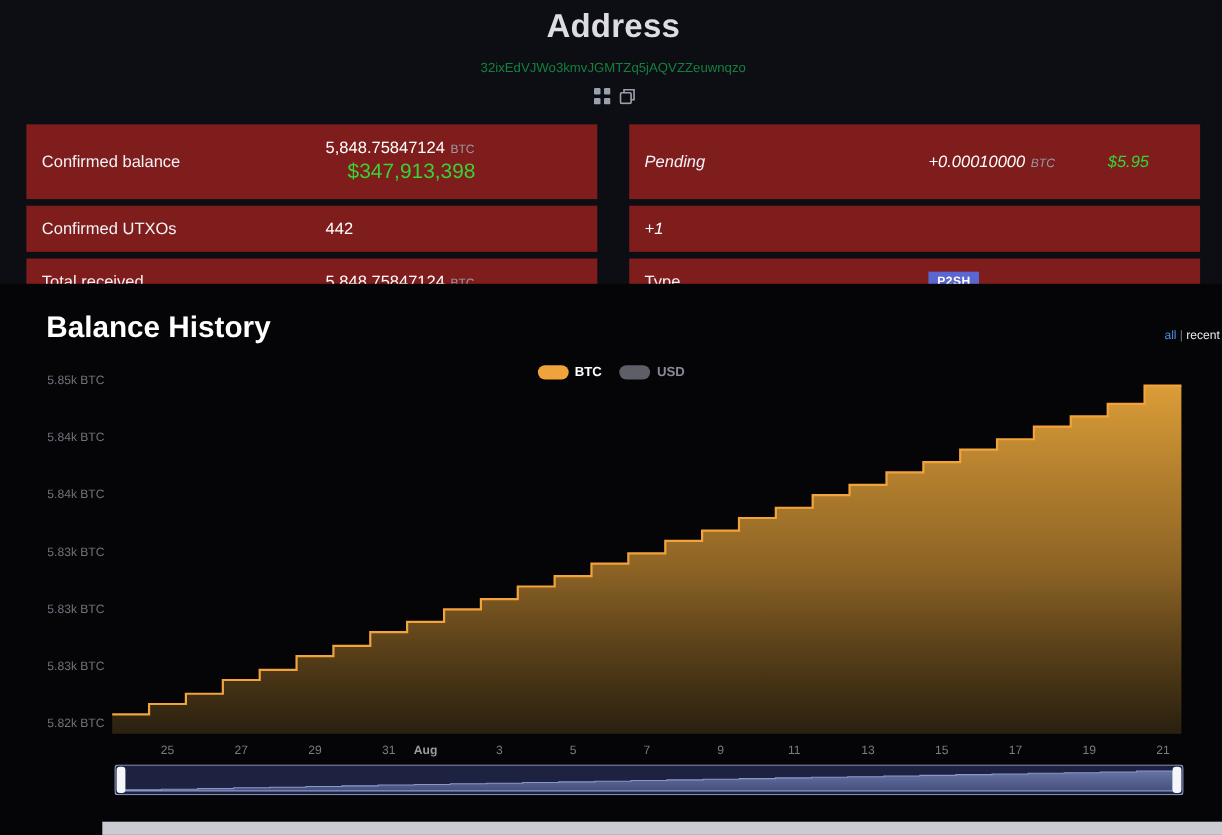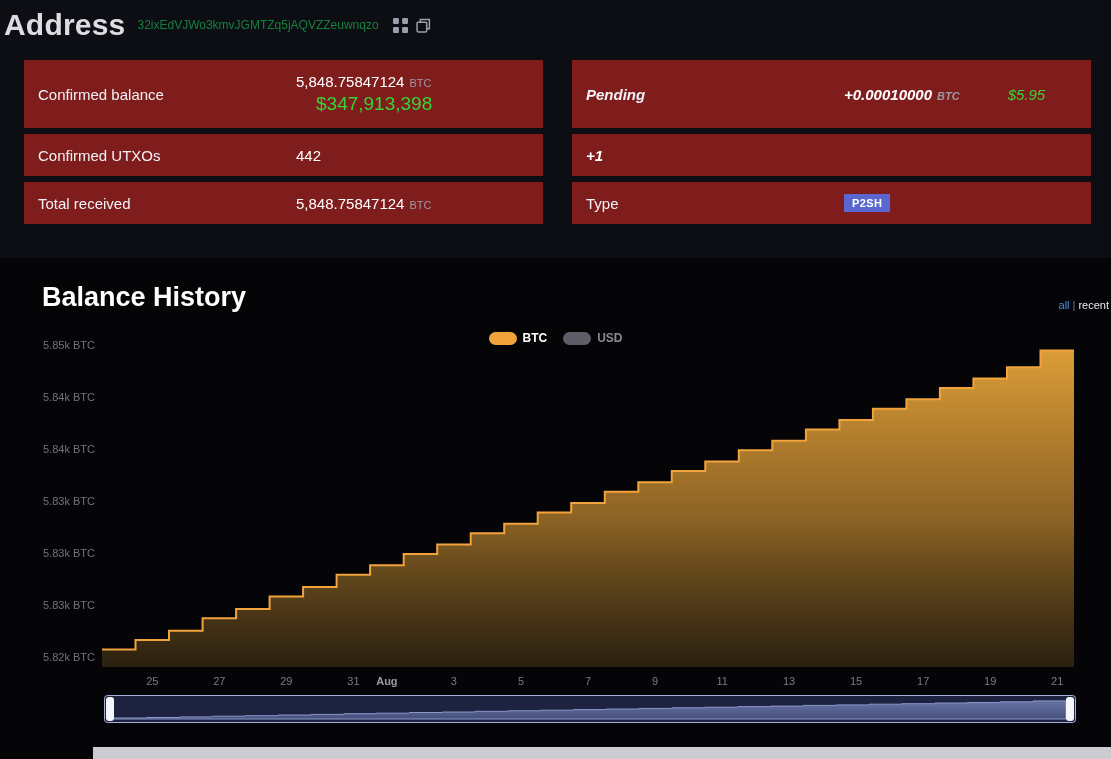--- a/index.html
+++ b/index.html
@@ -6,34 +6,34 @@
   html,body { width:1111px; height:759px; }
   body {
     background:#0d0d14;
     font-family:"Liberation Sans", sans-serif;
     color:#e8e8ee;
     overflow:hidden;
     position:relative;
   }
 
   
-  .page-header { display:flex; align-items:center; gap:12px; padding:8px 0 6px 4px; }
+  .page-header { display:flex; align-items:center; gap:12px; padding:8px 0 6px 4px;flex-direction:column; }
   .page-title { font-size:30px; font-weight:700; color:#dcdce2; letter-spacing:.2px; }
   .address-link { color:#15803d; font-size:12px; text-decoration:none; cursor:pointer; }
   .hdr-icons { display:flex; align-items:center; gap:8px; margin-left:2px; }
   .hdr-icon { width:15px; height:15px; color:#9aa0ad; cursor:pointer; display:inline-block; }
   .hdr-icon svg { width:100%; height:100%; display:block; }
 
   
   .summary { display:flex; gap:29px; padding:12px 20px 20px 24px; }
   .summary-col { flex:1; display:flex; flex-direction:column; gap:6px; }
   .srow { background:#7f1d1d; display:flex; align-items:center; min-height:42px; padding:0 14px; font-size:15px; }
   .srow.tall { min-height:68px; align-items:center; }
   .slabel { width:258px; color:#f2f2f6; flex-shrink:0; }
-  .italic { font-style:italic;font-weight:bold; }
+  .italic { font-style:italic; }
   .sval { color:#ffffff; display:flex; align-items:baseline; }
   .unit { font-size:11px; color:#9a9aa4; margin-left:5px; }
   .green { color:#37d337; }
   .sub-usd { margin-top:3px; margin-left:20px; font-size:19px; }
   .pending-usd { margin-left:48px; font-style:italic; }
   .badge {
     background:#5a67d0; color:#fff; font-size:11px; font-weight:700;
     padding:3px 8px; border-radius:0; letter-spacing:.4px; cursor:pointer;
   }
 

